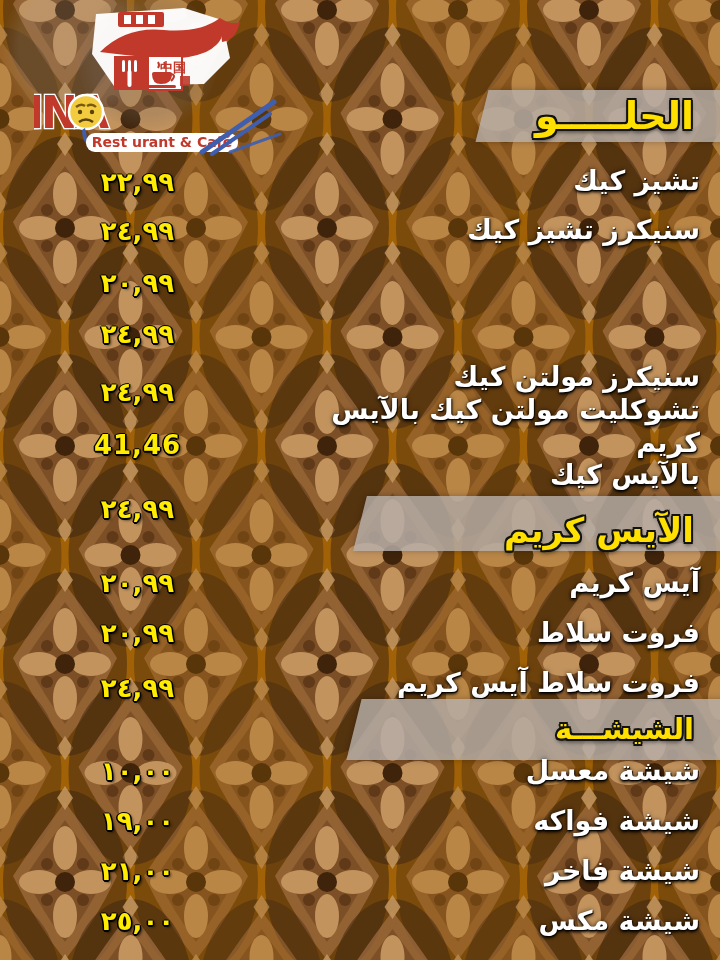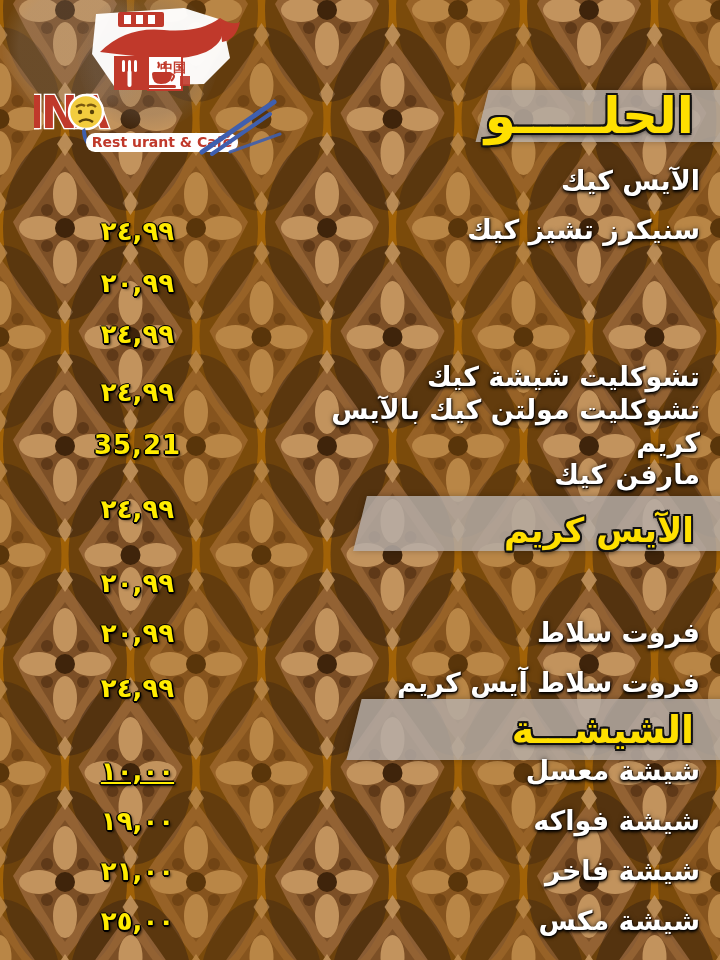--- a/index.html
+++ b/index.html
@@ -235,80 +235,82 @@
     <g stroke="#3f5fae" stroke-linecap="round">
       <path d="M168 146 L240 96" stroke-width="5"></path>
       <path d="M178 148 L236 108" stroke-width="4"></path>
       <path d="M196 146 L246 128" stroke-width="3" opacity="0.9"></path>
     </g>
   </svg>
 
   <div id="menu-sections">
   <section class="menu-section">
     <div class="band" style="top: 90px; height: 52px; width: 262px;"></div>
-    <div class="band-title" style="top: 90px; height: 52px; right: 0px; left: 478px; font-size: 50px;">الحلـــــو</div>
+    <div class="band-title" style="top: 90px; height: 52px; right: 0px; left: 478px; font-size: 38px;">الحلـــــو</div>
 
   <div class="row" style="top: 157px; height: 49px;">
-    <span class="name">الآيس كيك</span>
+    <span class="price" style="transform: translateY(0px);">٢٢,٩٩</span>
+    <span class="name">تشيز كيك</span>
   </div>
 
   <div class="row" style="top: 206px; height: 49px;">
     <span class="price" style="transform: translateY(0px);">٢٤,٩٩</span>
     <span class="name">سنيكرز تشيز كيك</span>
   </div>
 
   <div class="row" style="top: 255px; height: 49px;">
     <span class="price" style="transform: translateY(3px);">٢٠,٩٩</span>
   </div>
 
   <div class="row" style="top: 304px; height: 49px;">
     <span class="price" style="transform: translateY(5px);">٢٤,٩٩</span>
   </div>
 
   <div class="row" style="top: 353px; height: 49px;">
     <span class="price" style="transform: translateY(14px);">٢٤,٩٩</span>
-    <span class="name">تشوكليت شيشة كيك</span>
+    <span class="name">سنيكرز مولتن كيك</span>
   </div>
 
   <div class="row" style="top: 402px; height: 49px;">
-    <span class="price" style="transform: translateY(18px);">35,21</span>
+    <span class="price" style="transform: translateY(18px);">41,46</span>
     <span class="name">تشوكليت مولتن كيك بالآيس كريم</span>
   </div>
 
   <div class="row" style="top: 451px; height: 49px;">
     <span class="price" style="transform: translateY(33px);">٢٤,٩٩</span>
-    <span class="name">مارفن كيك</span>
+    <span class="name">بالآيس كيك</span>
   </div>
 </section>
 
   <section class="menu-section">
     <div class="band" style="top: 496px; height: 55px; width: 384px;"></div>
     <div class="band-title" style="top: 496px; height: 68px; right: 0px; left: 356px; font-size: 34px;">الآيس كريم</div>
 
   <div class="row" style="top: 558px; height: 50px;">
     <span class="price" style="transform: translateY(0px);">٢٠,٩٩</span>
+    <span class="name">آيس كريم</span>
   </div>
 
   <div class="row" style="top: 608px; height: 50px;">
     <span class="price" style="transform: translateY(0px);">٢٠,٩٩</span>
     <span class="name">فروت سلاط</span>
   </div>
 
   <div class="row" style="top: 658px; height: 50px;">
     <span class="price" style="transform: translateY(5px);">٢٤,٩٩</span>
     <span class="name">فروت سلاط آيس كريم</span>
   </div>
 </section>
 
   <section class="menu-section">
     <div class="band" style="top: 699px; height: 61px; width: 390px;"></div>
-    <div class="band-title" style="top: 699px; height: 61px; right: 0px; left: 350px; font-size: 38px;">الشيشـــة</div>
+    <div class="band-title" style="top: 699px; height: 61px; right: 0px; left: 350px; font-size: 29px;">الشيشـــة</div>
 
   <div class="row" style="top: 746px; height: 50px;">
-    <span class="price" style="transform: translateY(0px); text-decoration: underline;">١٠,٠٠</span>
+    <span class="price" style="transform: translateY(0px);">١٠,٠٠</span>
     <span class="name">شيشة معسل</span>
   </div>
 
   <div class="row" style="top: 796px; height: 50px;">
     <span class="price" style="transform: translateY(0px); text-align: center;">١٩,٠٠</span>
     <span class="name">شيشة فواكه</span>
   </div>
 
   <div class="row" style="top: 846px; height: 50px;">
     <span class="price" style="transform: translateY(0px);">٢١,٠٠</span>

